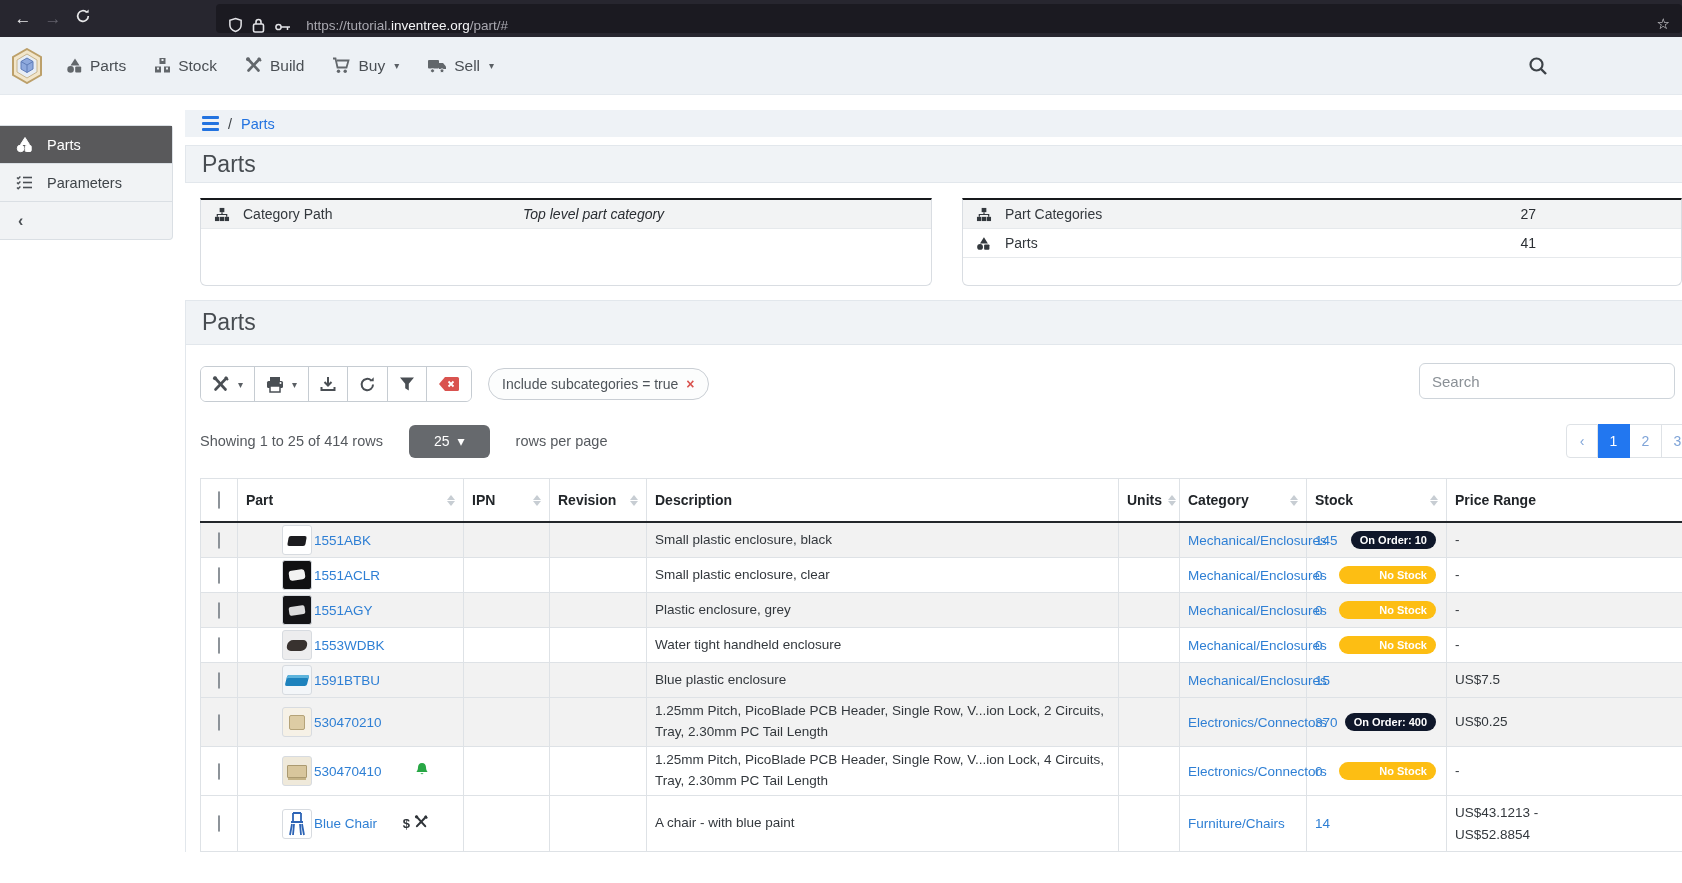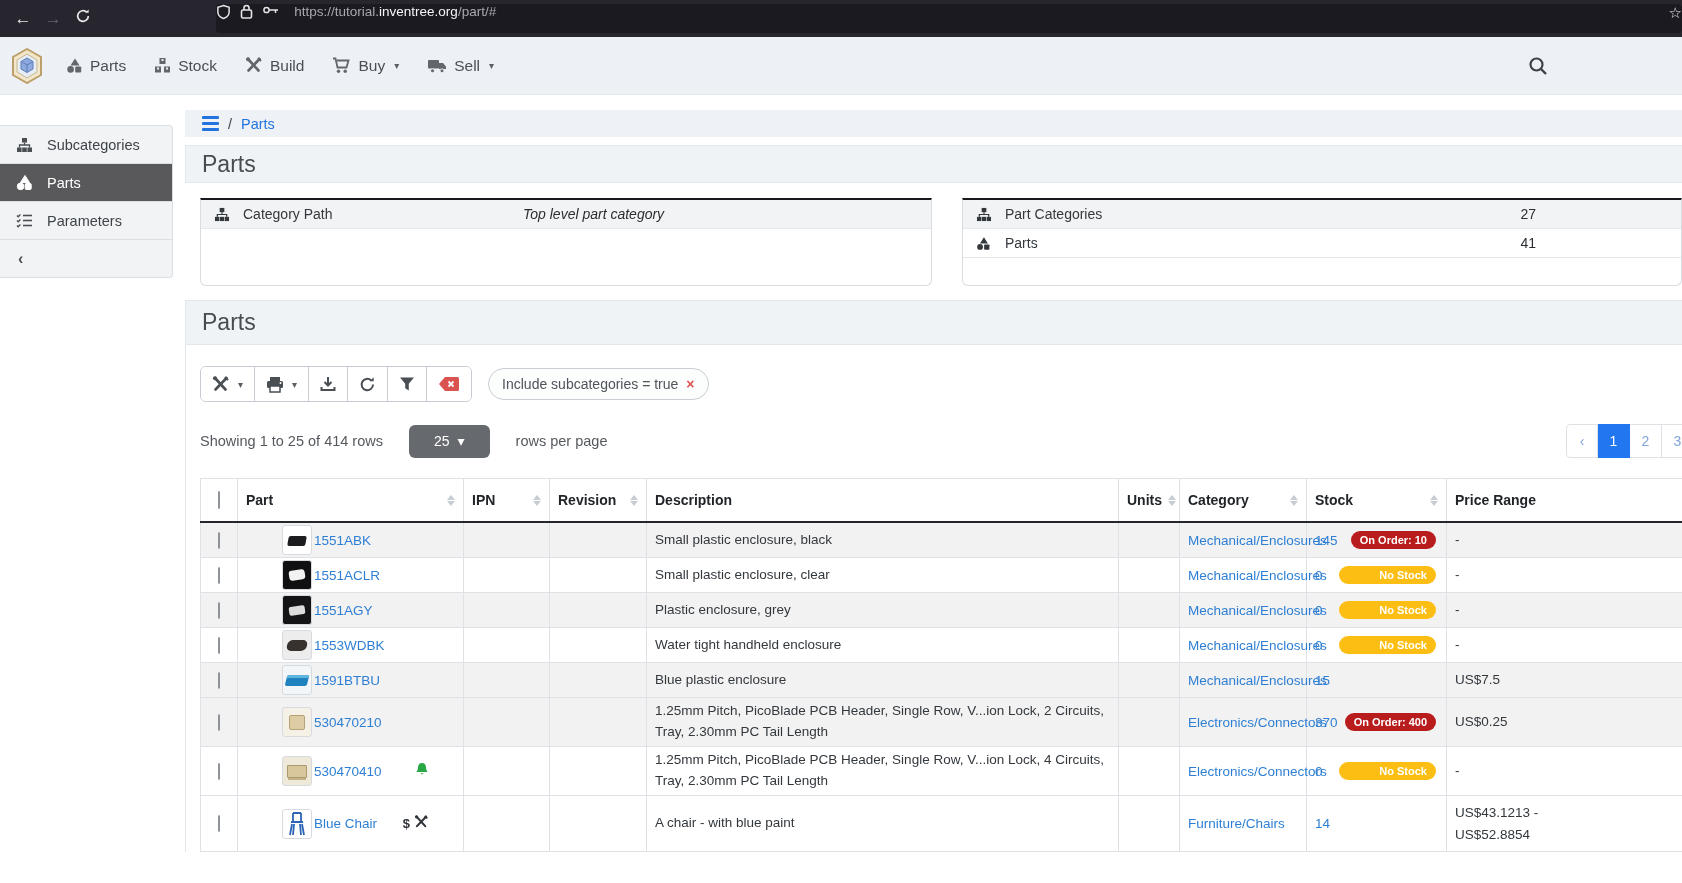--- a/index.html
+++ b/index.html
@@ -5,21 +5,21 @@
   * { margin:0; padding:0; box-sizing:border-box; }
   html,body { background:#fff; }
   body { font-family:"Liberation Sans","DejaVu Sans",sans-serif; }
   .screen { position:relative; width:1682px; height:883px; overflow:hidden; background:#fff; }
 
   
   .chrome { height:37px; background:#27262f; display:flex; align-items:center; }
   .chrome .navbtn { color:#e8e8ea; font-size:17px; width:34px; text-align:center; cursor:pointer; }
   .chrome .navbtn.fwd { color:#62616b; }
   .chrome .navbtn.back { margin-left:8px; }
-  .urlbar { margin-left:118px; width:1656px; height:29px; background:#1b1a21; border-radius:4px; display:flex; align-items:flex-start; padding:0 0; }
+  .urlbar { margin-left:118px; width:1656px; height:29px; background:#1b1a21; border-radius:4px; display:flex; align-items:flex-end; padding:0 12px; }
   .urlbar .uicon { display:flex; align-items:center; margin-right:9px; }
   .urltext { font-size:13.5px; color:#a9a8b0; margin-left:6px; flex:1; white-space:nowrap; overflow:hidden; }
   .urltext .host { color:#f5f5f7; }
   .star { color:#e4e4e8; font-size:15px; margin-left:8px; }
 
   
   .appnav { height:58px; background:#edf1f5; border-bottom:1px solid #e4e9ee; display:flex; align-items:center; position:relative; }
   .logo { margin:0 22px 0 10px; display:flex; align-items:center; }
   .menu-item { display:flex; align-items:center; gap:7px; margin-right:28px; color:#4a4f54; font-size:15.5px; cursor:pointer; }
   .menu-item svg { opacity:.85; }
@@ -93,21 +93,21 @@
   .sort .up { border-bottom:5px solid #c7cdd3; }
   .sort .dn { border-top:5px solid #c7cdd3; }
   .cbx { width:15px; height:15px; border:1.5px solid #8d9399; border-radius:2px; background:#fff; cursor:pointer; }
   td.ccell, th.ccell { text-align:center; } .ccell .cbx { margin:0 auto; }
   .partcell { display:flex; align-items:center; gap:2px;margin-left:36px; }
   a.blue, .blue { color:#2e7fd4; text-decoration:none; cursor:pointer; }
   .rowicons { margin-left:auto; margin-right:26px; display:flex; align-items:center; gap:4px; color:#2f3439; font-weight:bold; font-size:13px; }
   .desc { line-height:1.55; }
   .stockcell { display:flex; align-items:center; }
   .badge { margin-left:auto; margin-right:2px; color:#fff; font-size:11px; font-weight:bold; border-radius:10px; padding:3px 9px; white-space:nowrap; }
-  .badge.green { background:#b91c1c; }
+  .badge.green { background:#0f172a; }
   .badge.yellow { background:#fdbe13;padding-left:40px; }
   .pricecell { line-height:1.6; }
 
   
   .thumb { position:relative; width:30px; height:30px; border:1px solid #d7dbe0; border-radius:3px; background:#fff; flex:none; overflow:hidden; }
   .thumb::after { content:""; position:absolute; }
   .t-enc-black::after { inset:10px 5px 8px 5px; background:#1d1d20; border-radius:2px; transform:skewX(-10deg); }
   .t-enc-clear { background:#101012; } .t-enc-clear::after { inset:9px 6px; background:#f2f2f2; border-radius:3px; transform:rotate(-8deg); }
   .t-enc-grey { background:#141416; } .t-enc-grey::after { inset:10px 6px 9px 6px; background:#dcdcdc; border-radius:2px; transform:rotate(-8deg); }
   .t-enc-dark { background:#ededee; } .t-enc-dark::after { inset:9px 4px 8px 4px; background:#38322f; border-radius:5px; transform:skewX(-12deg); }
@@ -212,30 +212,20 @@
       <svg width="20" height="20" viewBox="0 0 20 20">
           <circle cx="8.5" cy="8.5" r="6" fill="none" stroke="#3c4247" stroke-width="2.2"></circle>
           <path d="M13 13l5 5" stroke="#3c4247" stroke-width="2.4"></path>
         </svg>
     </span>
   </div>
 
   <div class="main">
 
     <div class="sidebar">
-      <div class="side-item">
-        <svg width="17" height="16" viewBox="0 0 17 16">
-            <rect x="6" y="1" width="5" height="4.5" fill="#4a4f54"></rect>
-            <path d="M8.5 5.5v2.5M3.5 10.5V8h10v2.5" stroke="#4a4f54" stroke-width="1.3" fill="none"></path>
-            <rect x="1" y="10.5" width="4.6" height="4.5" fill="#4a4f54"></rect>
-            <rect x="6.2" y="10.5" width="4.6" height="4.5" fill="#4a4f54"></rect>
-            <rect x="11.4" y="10.5" width="4.6" height="4.5" fill="#4a4f54"></rect>
-          </svg>
-        <span>Subcategories</span>
-      </div>
       <div class="side-item active">
         <svg width="17" height="17" viewBox="0 0 17 17">
             <polygon points="9,1.5 13.5,8.5 4.5,8.5" fill="#fff"></polygon>
             <circle cx="4.6" cy="12.4" r="3.3" fill="#fff"></circle>
             <rect x="9.2" y="9.5" width="6" height="6" rx="1" fill="#fff"></rect>
           </svg>
         <span>Parts</span>
       </div>
       <div class="side-item">
         <svg width="17" height="15" viewBox="0 0 17 15">
@@ -361,20 +351,21 @@
                 <svg width="22" height="16" viewBox="0 0 22 16">
                     <path d="M7 1h12.5a1.5 1.5 0 0 1 1.5 1.5v11a1.5 1.5 0 0 1-1.5 1.5H7L1 8z" fill="#d9534f"></path>
                     <path d="M10.5 5.5l5 5M15.5 5.5l-5 5" stroke="#fff" stroke-width="1.8"></path>
                   </svg>
               </div>
             </div>
             <div class="chip">
               <span>Include subcategories = true</span>
               <span class="x">×</span>
             </div>
+            <input class="search-box" placeholder="Search" style="">
           </div>
 
           <div class="meta-row">
             <span>Showing 1 to 25 of 414 rows</span>
             <span class="pagesize">
               <span>25</span>
                 <span>▾</span>
             </span>
             <span>rows per page</span>
             <div class="pagination">

